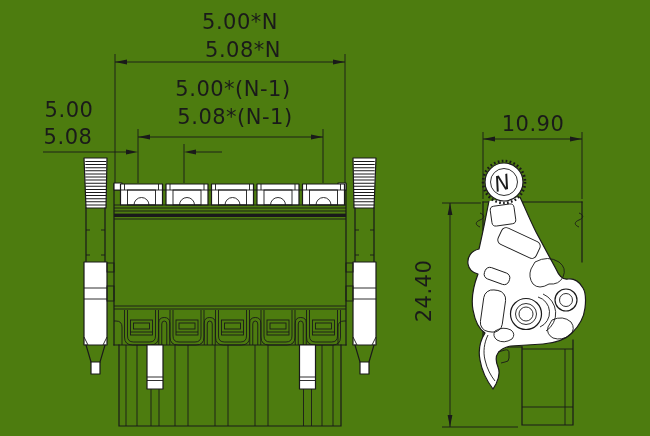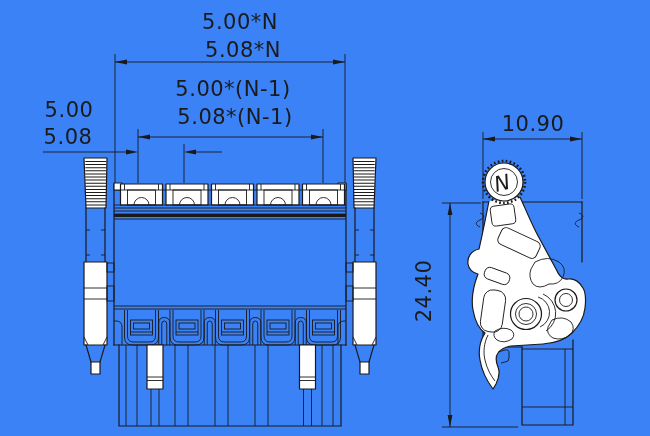--- a/index.html
+++ b/index.html
@@ -1,16 +1,16 @@
 <!DOCTYPE html>
 <html><head>
 <meta charset="utf-8">
 <style>
   html,body{margin:0;padding:0;background:#ffffff;}
-  .stage{width:650px;height:436px;background:#3b82f6;position:relative;overflow:hidden;}
+  .stage{width:650px;height:436px;background:#4d7c0f;position:relative;overflow:hidden;}
   svg{display:block;}
   .ln{stroke:#1a1a1a;fill:none;stroke-width:1.2;stroke-linecap:square;}
   .lnt{stroke:#1a1a1a;fill:none;stroke-width:0.9;stroke-linecap:butt;}
   .lnw{stroke:#1a1a1a;fill:#ffffff;stroke-width:1.2;stroke-linejoin:round;}
   .ar{fill:#1a1a1a;stroke:none;}
   .dark{fill:#1a1a1a;stroke:none;}
   .knurl{stroke:#1a1a1a;stroke-width:21;stroke-dasharray:1 2.1;fill:none;}
   .serr{stroke:#1a1a1a;stroke-width:2.6;stroke-dasharray:1.7 2.3;fill:none;}
   text.dim{font-family:"DejaVu Sans","Liberation Sans",sans-serif;font-size:21px;fill:#1a1a1a;letter-spacing:0.5px;}
   text.logo{font-family:"DejaVu Sans","Liberation Sans",sans-serif;font-size:21px;font-style:italic;fill:#1a1a1a;}

